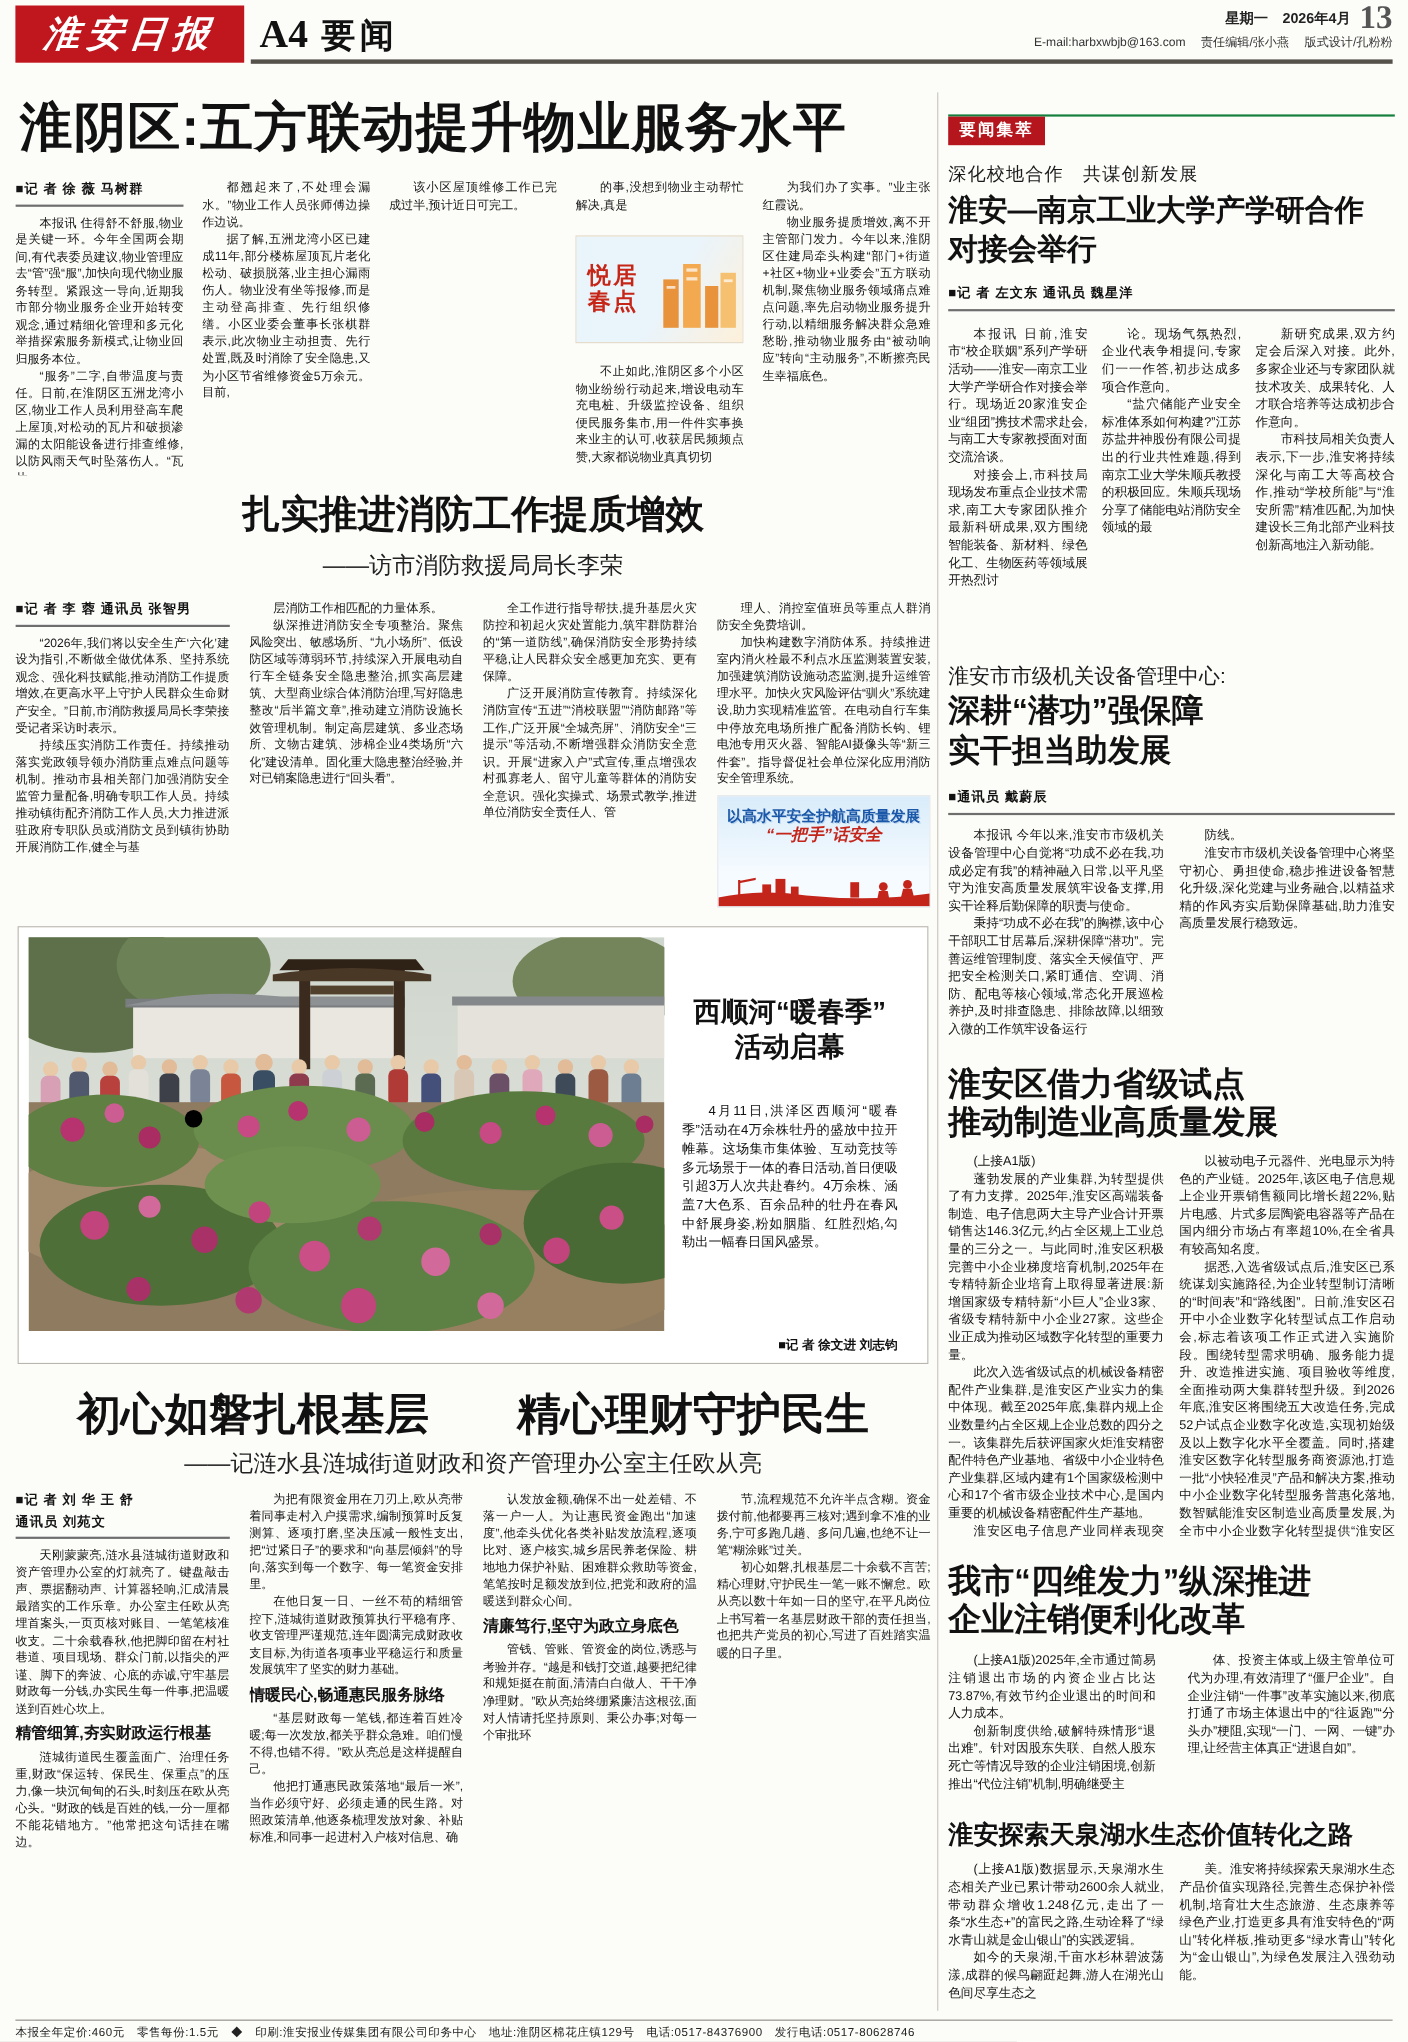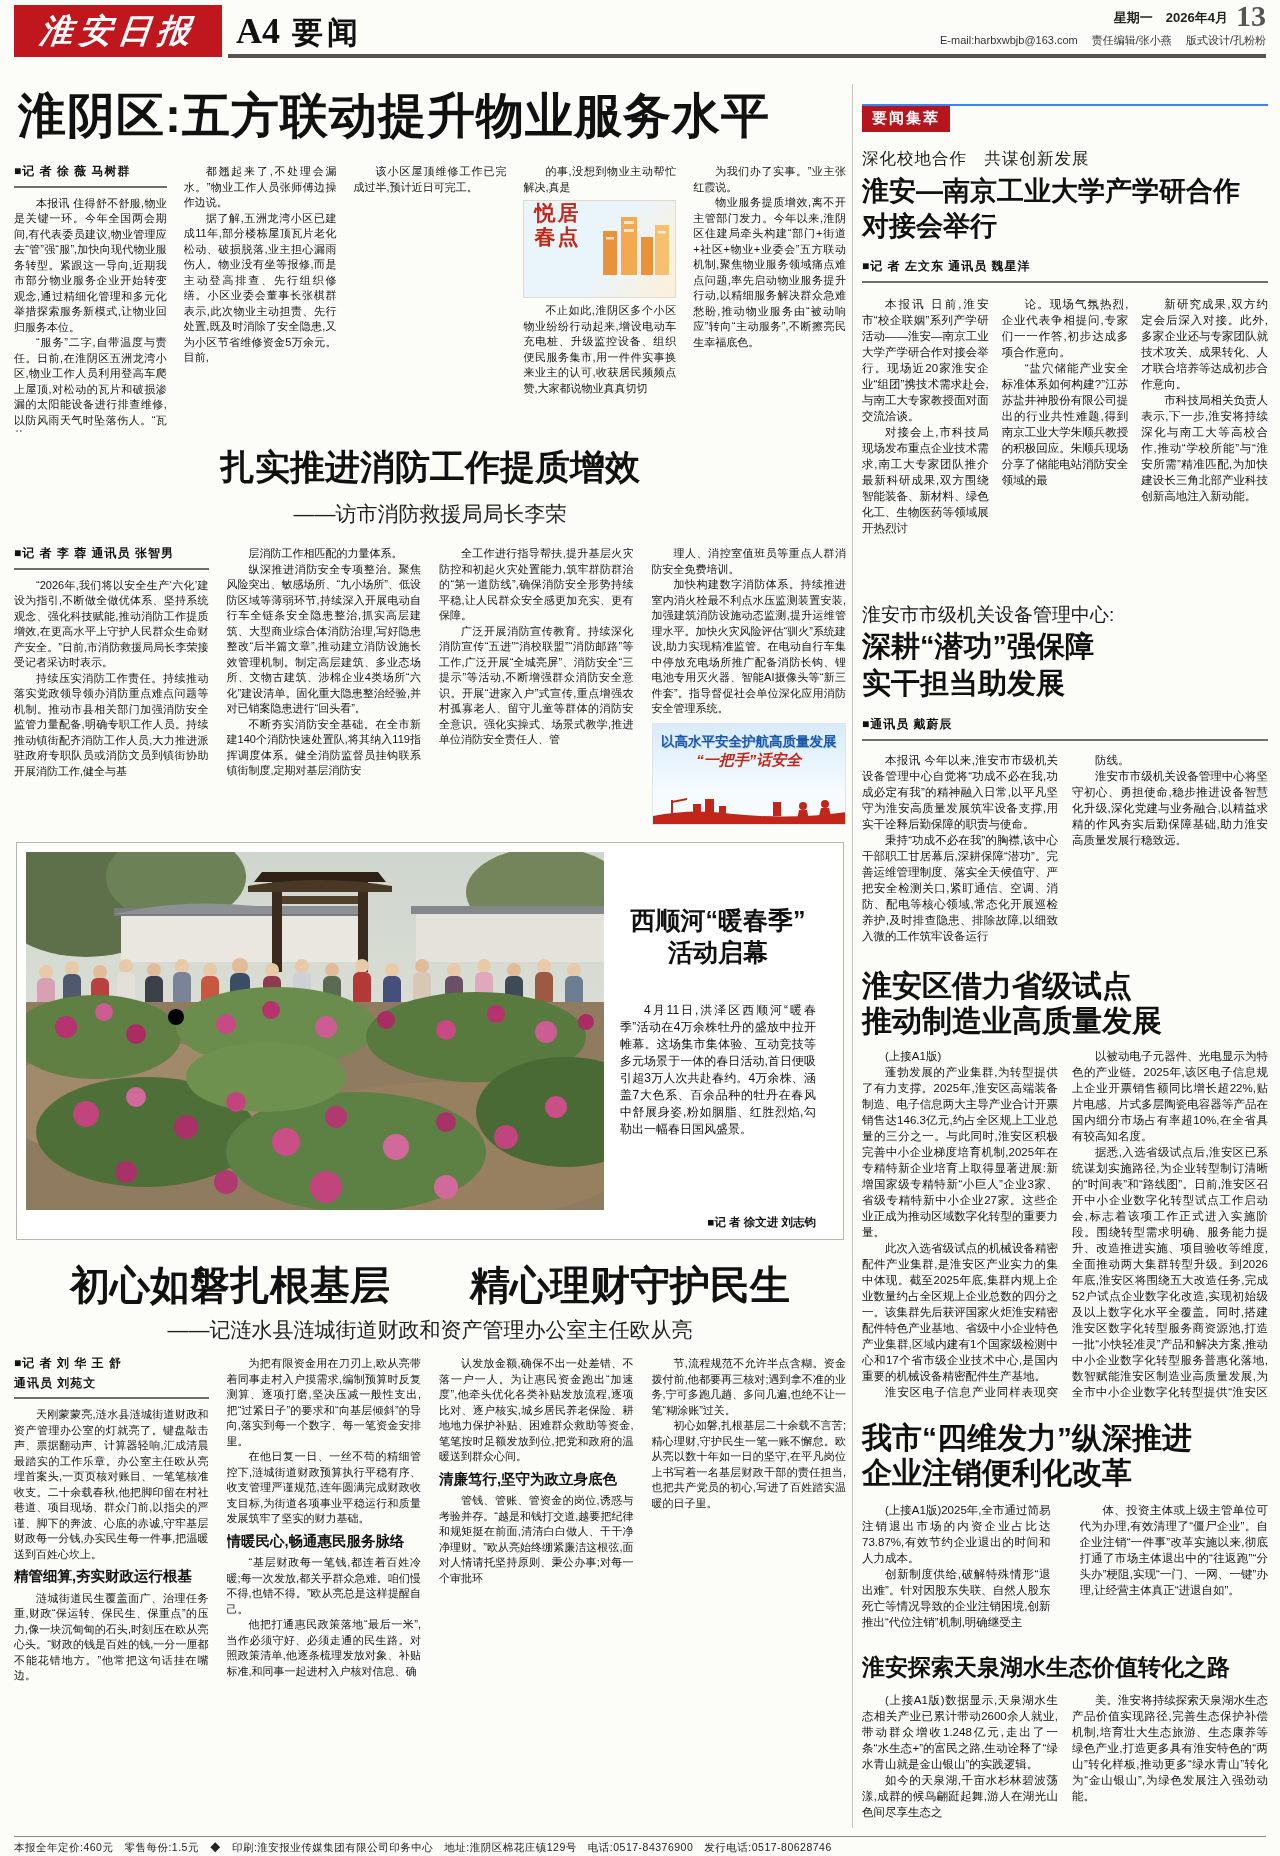--- a/index.html
+++ b/index.html
@@ -29,22 +29,22 @@
   .subhead{font-weight:bold;font-size:14.5px;margin:7px 0 6px 0;text-indent:0;text-align:left;}
   .byline{font-size:12px;font-weight:bold;letter-spacing:1px;padding-bottom:6px;
           border-bottom:2.5px solid #6e6e6e;margin-bottom:8px;white-space:nowrap;overflow:hidden;}
   .byline.nob{border-bottom:none;margin-bottom:2px;padding-bottom:2px;}
 
   
   .a1-head{left:18px;top:84px;width:828px;font-size:48px;font-weight:900;letter-spacing:1px;
            white-space:nowrap;}
   .a1-cols{left:14px;top:164px;width:832px;height:268px;gap:17px;}
 
-  .promo{height:96px;margin:5px 0;background:linear-gradient(120deg,#eaf4fb 55%,#fdf0da);
-         border:1px solid #e3d9c6;display:flex;overflow:hidden;}
+  .promo{height:96px;margin:19px 0;background:linear-gradient(120deg,#eaf4fb 55%,#fdf0da);
+         border:1px solid #e3d9c6;display:flex;align-items:center;overflow:hidden;}
   .promo .chars{color:#c62617;font-weight:900;font-size:21px;line-height:24px;
          margin-left:10px;letter-spacing:2px;}
   .promo svg{margin-left:auto;}
 
   
   .xf-head{left:14px;top:444px;width:832px;text-align:center;font-size:35px;font-weight:900;}
   .xf-sub{left:14px;top:500px;width:832px;text-align:center;font-size:21px;color:#222;}
   .xf-cols{left:14px;top:546px;width:832px;height:300px;gap:18px;}
 
   .banner{height:100px;margin-top:6px;position:relative;
@@ -64,21 +64,21 @@
   .ps-byline{margin-top:auto;font-size:11.5px;font-weight:bold;text-align:right;white-space:nowrap;}
 
   
   .cx-head{left:14px;top:1258px;width:832px;text-align:center;font-size:40px;font-weight:900;white-space:nowrap;}
   .cx-sub{left:14px;top:1316px;width:832px;text-align:center;font-size:21px;color:#222;}
   .cx-cols{left:14px;top:1356px;width:832px;height:472px;gap:18px;}
 
   
   .v-divider{left:852px;top:84px;width:1px;height:1744px;background:#c7c4ba;}
   .sb{left:862px;width:406px;}
-  .sb-badgeline{top:104px;border-top:2px solid #3b82f6;height:26px;}
+  .sb-badgeline{top:104px;border-top:2px solid #15803d;height:26px;}
   .sb-badge{display:inline-block;background:#b5151c;color:#fff;font-size:15px;font-weight:bold;
             padding:3px 10px 4px 10px;letter-spacing:2px;}
   .kicker{font-size:16.5px;color:#1a1a1a;letter-spacing:1px;}
   .sb-h1{font-size:27px;font-weight:900;line-height:35px;}
   .sb-kick2{font-size:19px;color:#1a1a1a;}
   .sb-h2{font-size:29px;font-weight:900;line-height:37px;}
   .sb-h3{font-size:30px;font-weight:900;line-height:35px;}
   .sb-h5{font-size:23px;font-weight:900;white-space:nowrap;}
   .sb .col{font-size:11.5px;line-height:16px;}
 
@@ -162,21 +162,20 @@
     <div class="col">
       <div class="byline">■记 者 李 蓉 通讯员 张智男</div>
       <div>
           <p>“2026年,我们将以安全生产‘六化’建设为指引,不断做全做优体系、坚持系统观念、强化科技赋能,推动消防工作提质增效,在更高水平上守护人民群众生命财产安全。”日前,市消防救援局局长李荣接受记者采访时表示。</p>
           <p>持续压实消防工作责任。持续推动落实党政领导领办消防重点难点问题等机制。推动市县相关部门加强消防安全监管力量配备,明确专职工作人员。持续推动镇街配齐消防工作人员,大力推进派驻政府专职队员或消防文员到镇街协助开展消防工作,健全与基</p>
         </div>
     </div>
     <div class="col">
         <p>层消防工作相匹配的力量体系。</p>
         <p>纵深推进消防安全专项整治。聚焦风险突出、敏感场所、“九小场所”、低设防区域等薄弱环节,持续深入开展电动自行车全链条安全隐患整治,抓实高层建筑、大型商业综合体消防治理,写好隐患整改“后半篇文章”,推动建立消防设施长效管理机制。制定高层建筑、多业态场所、文物古建筑、涉棉企业4类场所“六化”建设清单。固化重大隐患整治经验,并对已销案隐患进行“回头看”。</p>
-        <p>不断夯实消防安全基础。在全市新建140个消防快速处置队,将其纳入119指挥调度体系。健全消防监督员挂钩联系镇街制度,定期对基层消防安</p>
       </div>
     <div class="col">
         <p>全工作进行指导帮扶,提升基层火灾防控和初起火灾处置能力,筑牢群防群治的“第一道防线”,确保消防安全形势持续平稳,让人民群众安全感更加充实、更有保障。</p>
         <p>广泛开展消防宣传教育。持续深化消防宣传“五进”“消校联盟”“消防邮路”等工作,广泛开展“全城亮屏”、消防安全“三提示”等活动,不断增强群众消防安全意识。开展“进家入户”式宣传,重点增强农村孤寡老人、留守儿童等群体的消防安全意识。强化实操式、场景式教学,推进单位消防安全责任人、管</p>
       </div>
     <div class="col">
       <div>
           <p>理人、消控室值班员等重点人群消防安全免费培训。</p>
           <p>加快构建数字消防体系。持续推进室内消火栓最不利点水压监测装置安装,加强建筑消防设施动态监测,提升运维管理水平。加快火灾风险评估“驯火”系统建设,助力实现精准监管。在电动自行车集中停放充电场所推广配备消防长钩、锂电池专用灭火器、智能AI摄像头等“新三件套”。指导督促社会单位深化应用消防安全管理系统。</p>
         </div>

